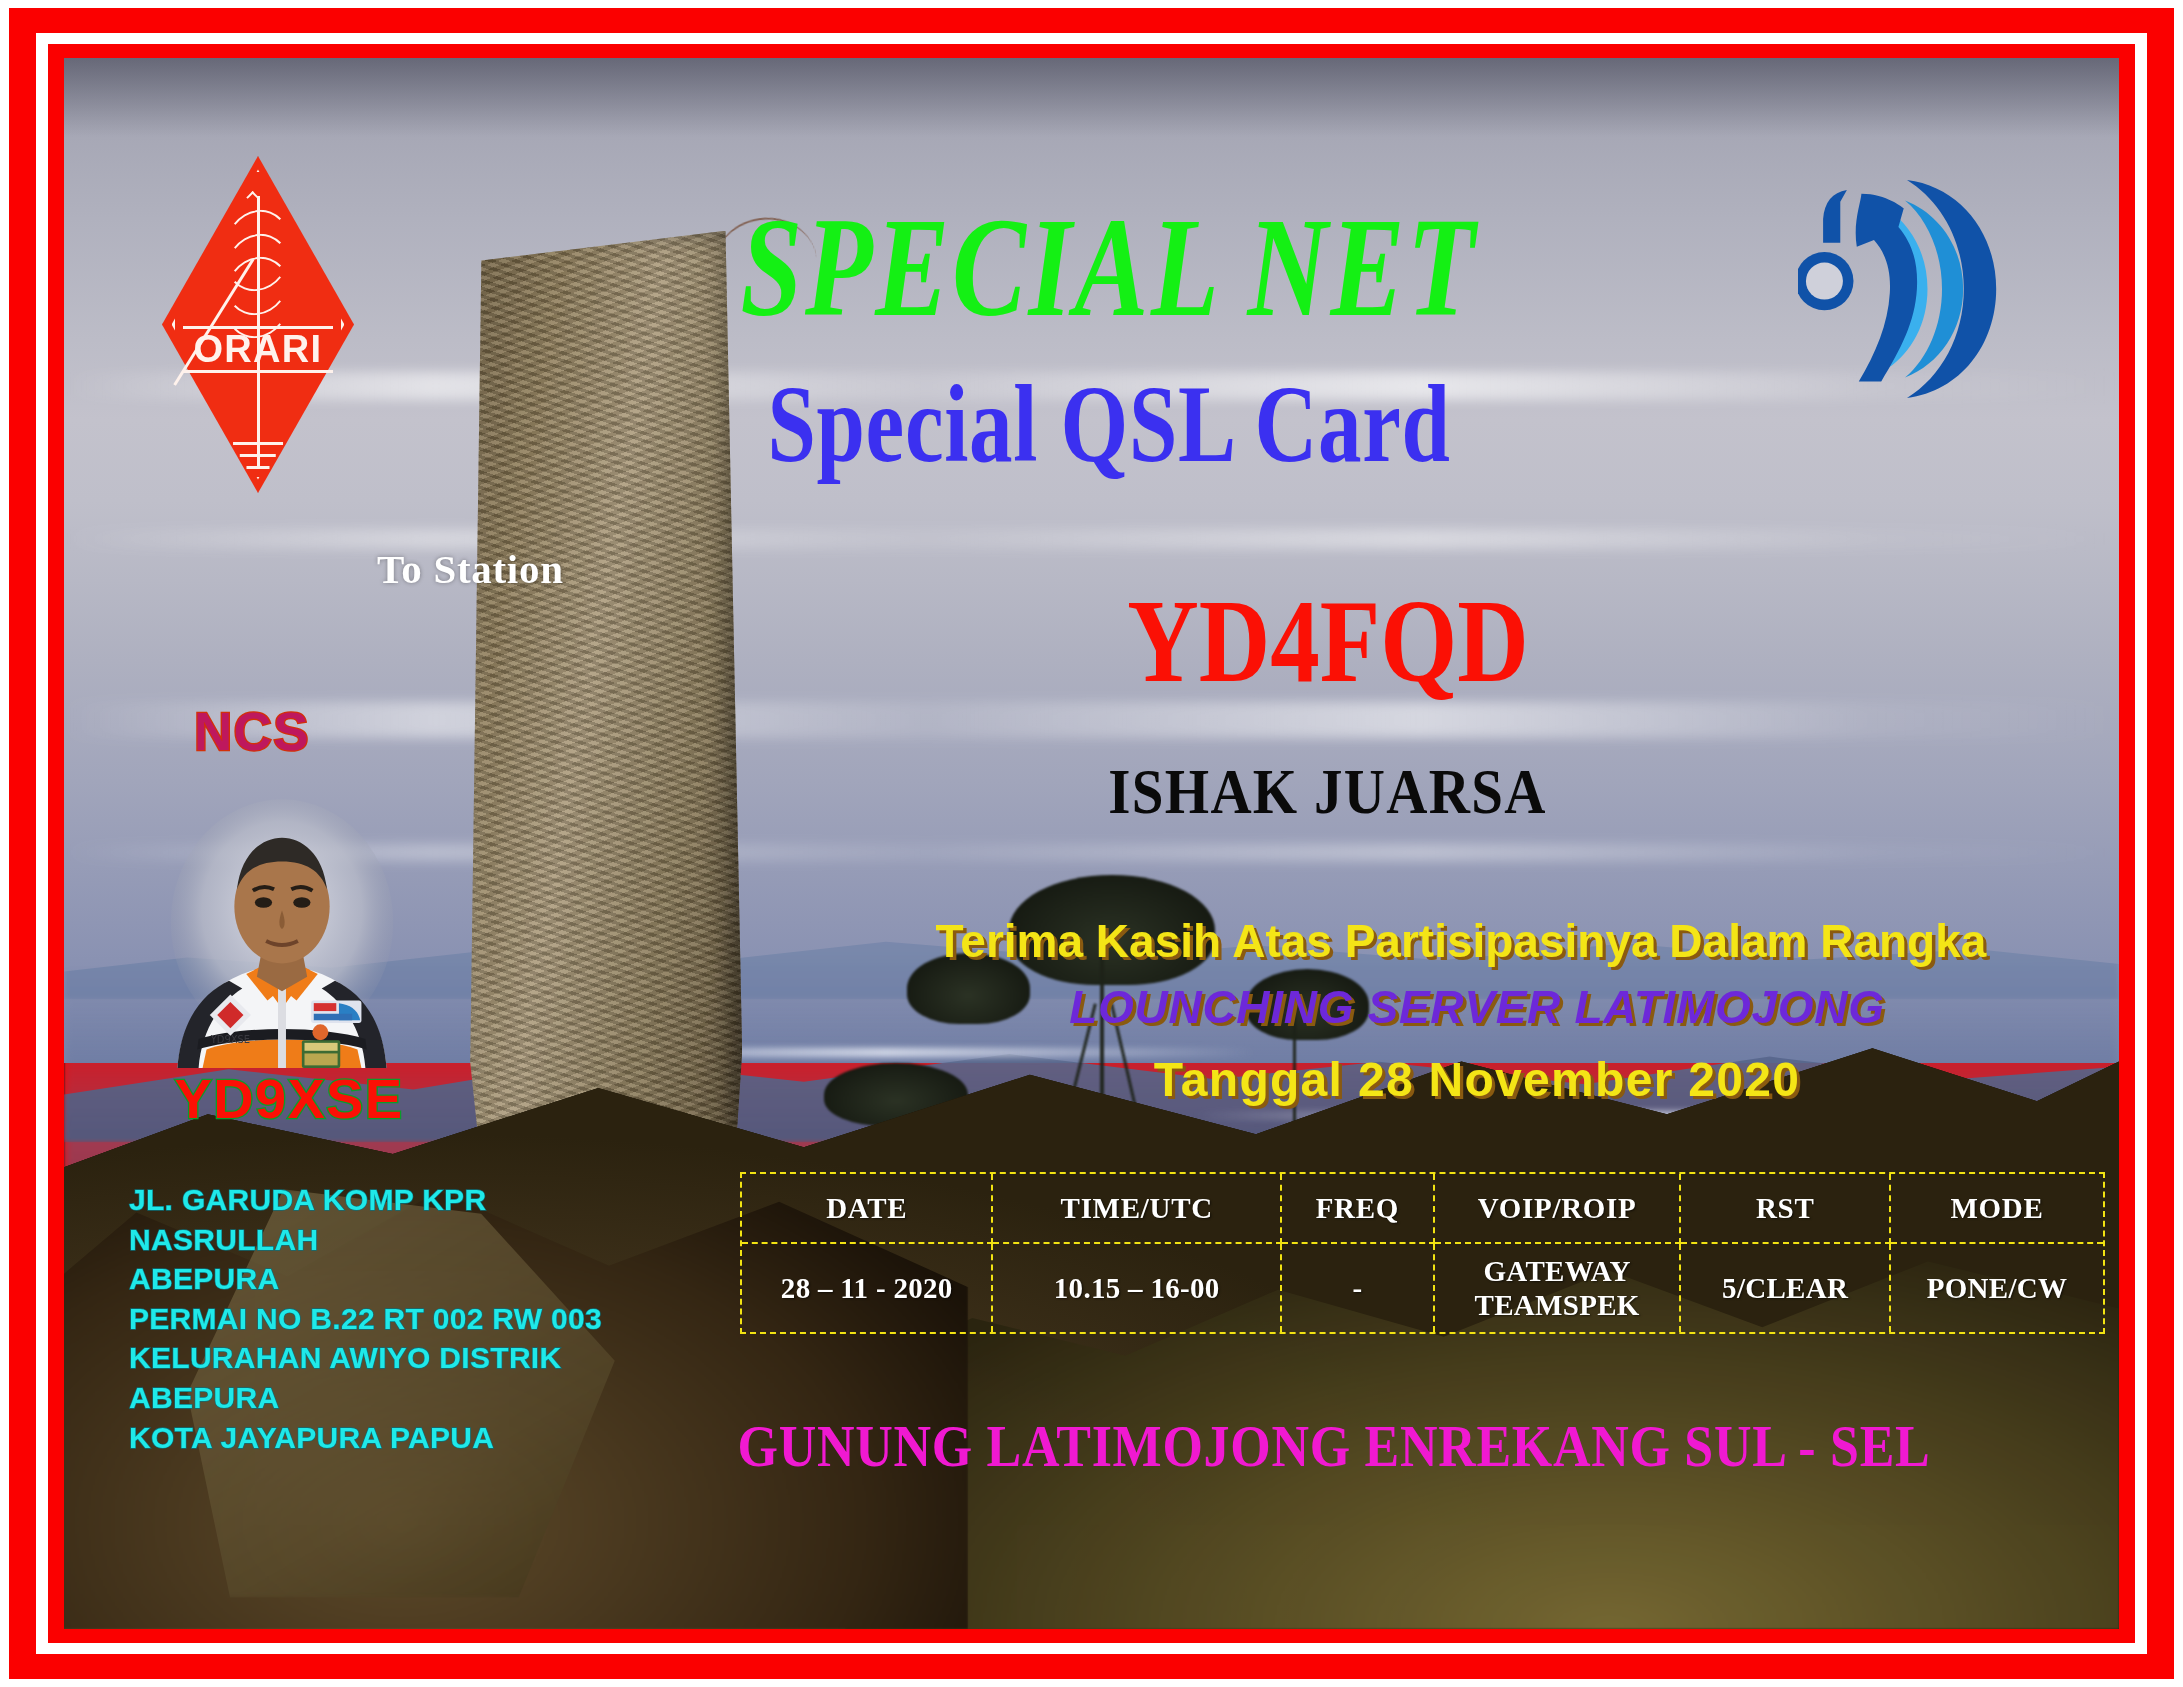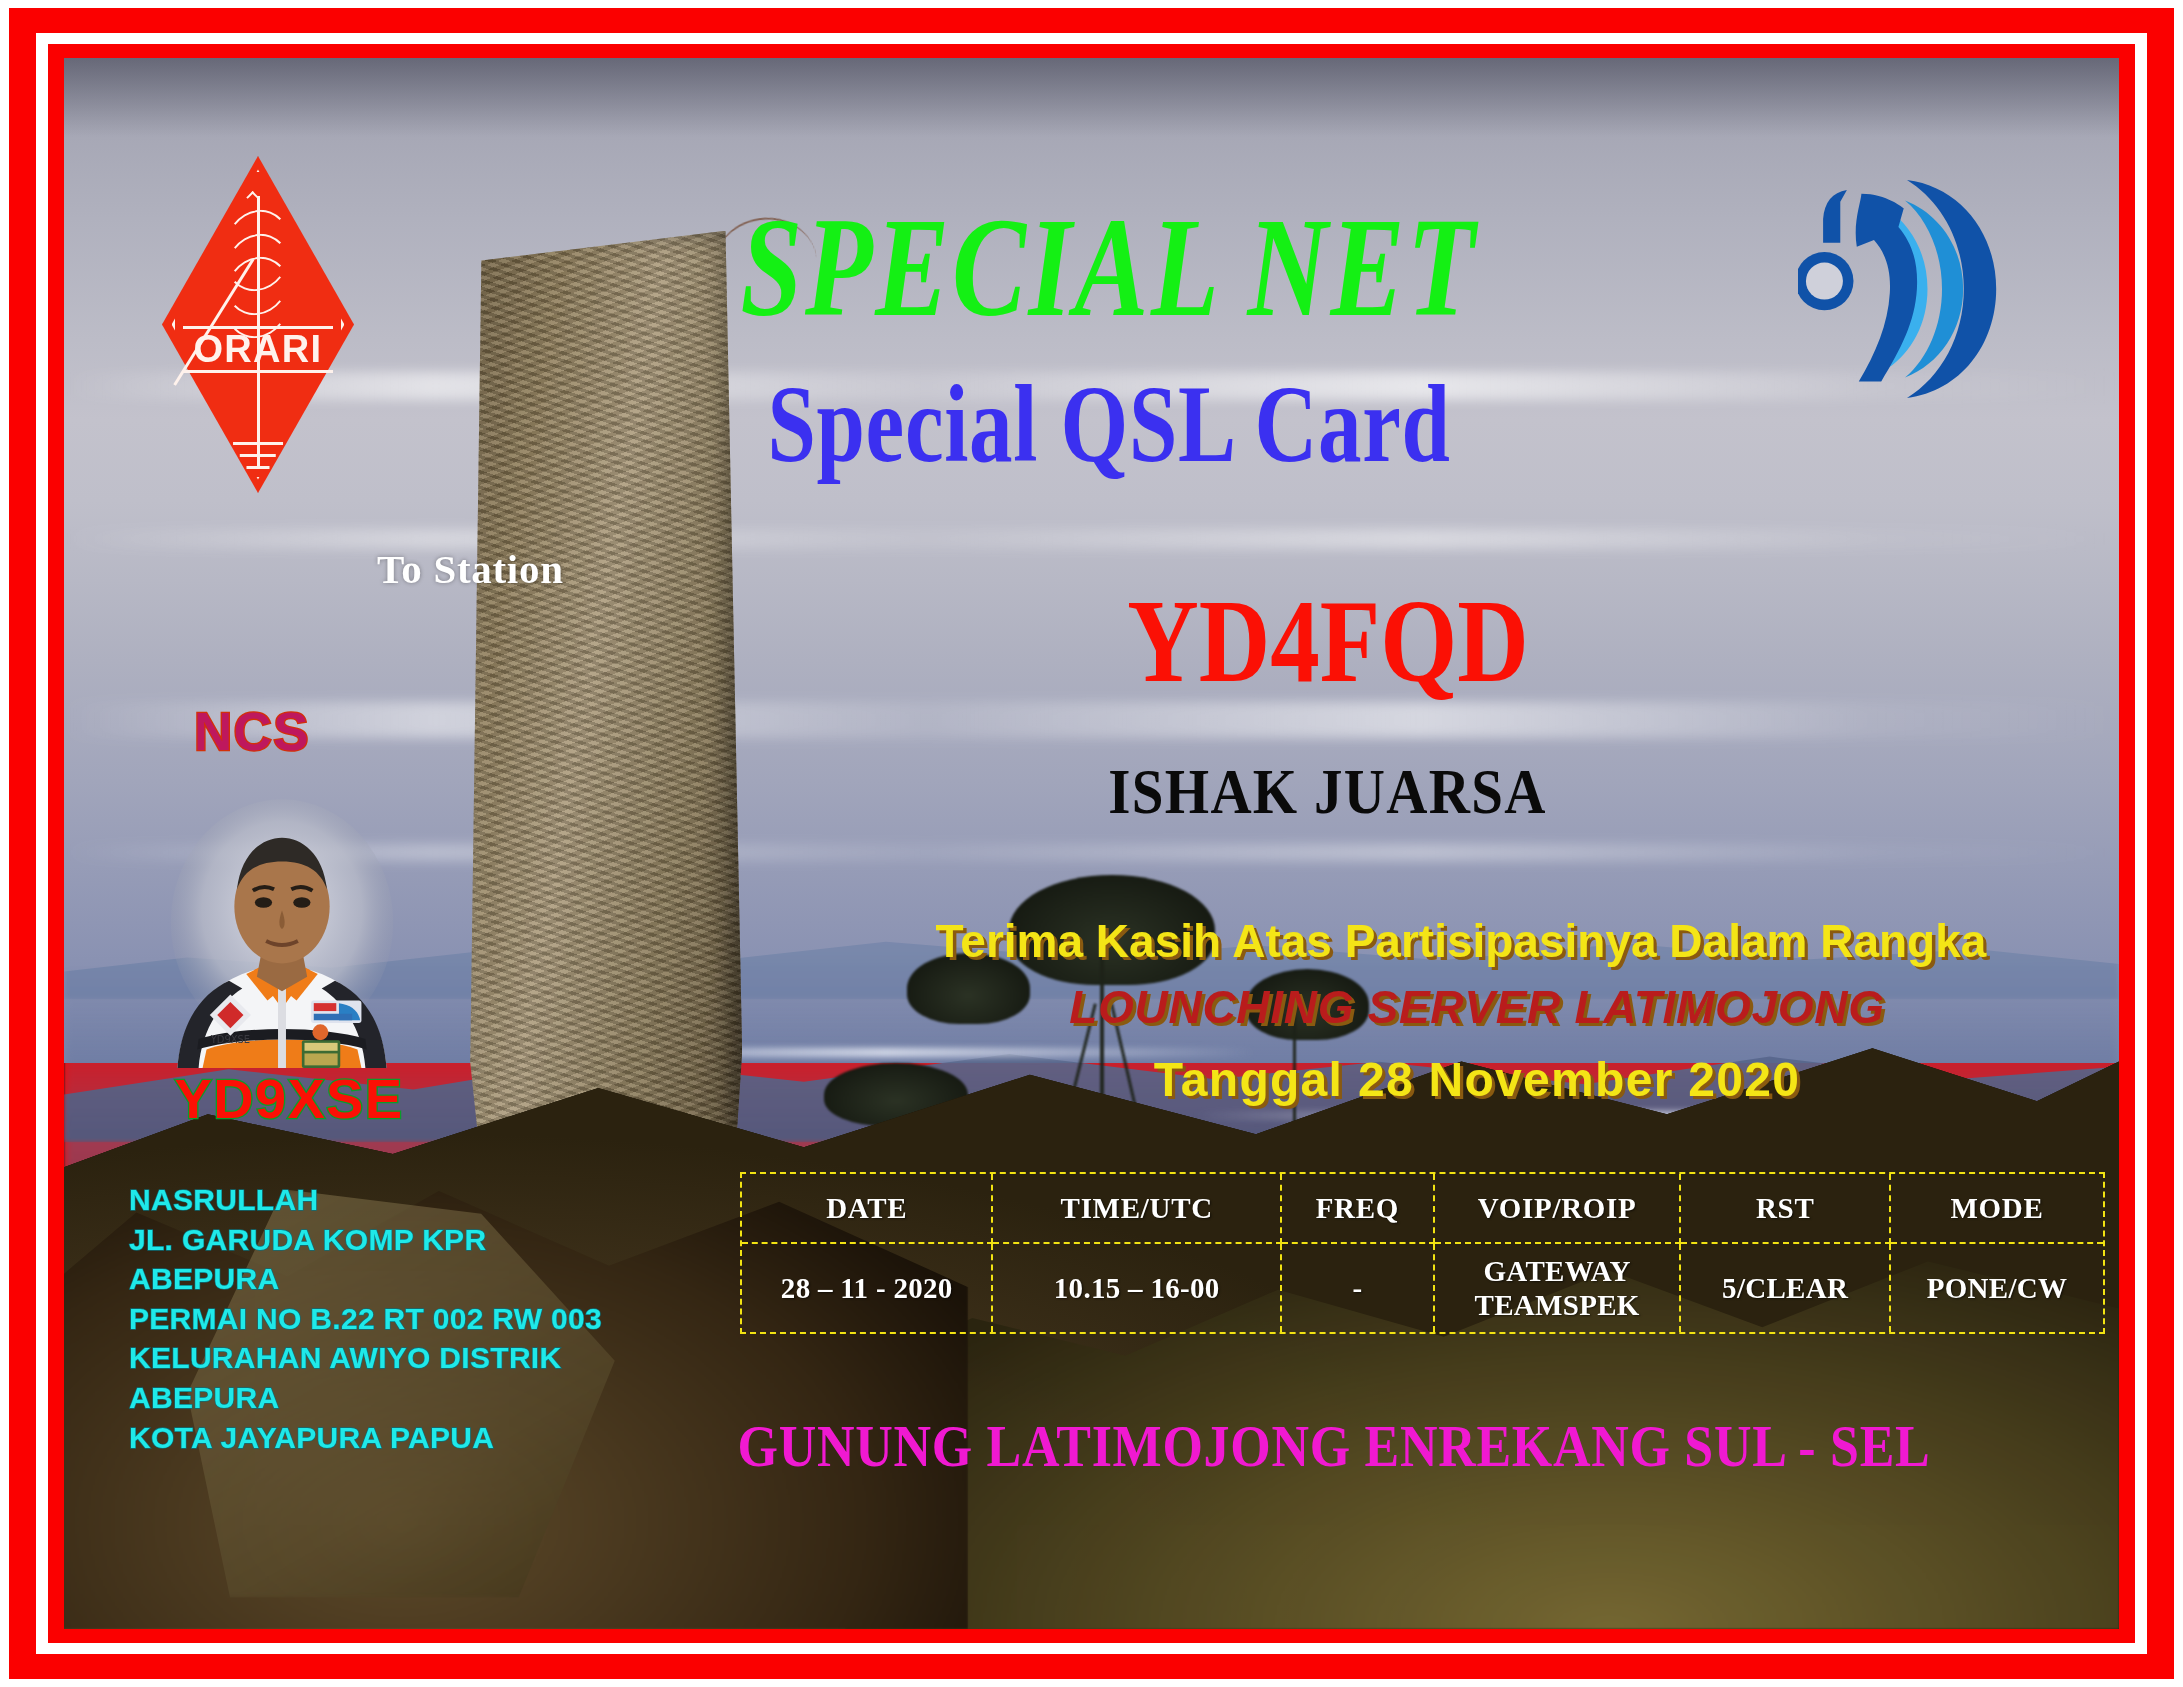--- a/index.html
+++ b/index.html
@@ -271,21 +271,21 @@
     font-family:"Liberation Sans", sans-serif;
     font-weight:700; font-size:46px; line-height:1;
     color:#f4e516;
     text-shadow:3.3px 3.3px 0 #8a5a10;
   }
   .t-event{
     position:absolute; left:748px; top:926px; width:1330px;
     text-align:center;
     font-family:"Liberation Sans", sans-serif;
     font-weight:700; font-style:italic; font-size:46px; line-height:1;
-    color:#b91c1c;
+    color:#6d28d9;
     text-shadow:3.3px 3.3px 0 #8a5a10;
     letter-spacing:0.7px;
   }
   .t-date{
     position:absolute; left:748px; top:998px; width:1330px;
     text-align:center;
     font-family:"Liberation Sans", sans-serif;
     font-weight:700; font-size:48px; line-height:1;
     color:#f4e516;
     text-shadow:3.3px 3.3px 0 #8a5a10;
@@ -508,22 +508,22 @@
     <div class="t-qslcard">Special QSL Card</div>
     <div class="t-tostation">To Station</div>
     <div class="t-callsign">YD4FQD</div>
     <div class="t-opname">ISHAK JUARSA</div>
 
     <div class="t-thanks">Terima Kasih Atas Partisipasinya Dalam Rangka</div>
     <div class="t-event">LOUNCHING SERVER LATIMOJONG</div>
     <div class="t-date">Tanggal  28  November  2020</div>
 
     <div class="addr">
+      <div>JL. GARUDA KOMP KPR</div>
       <div>NASRULLAH</div>
-      <div>JL. GARUDA KOMP KPR</div>
       <div>ABEPURA</div>
       <div>PERMAI NO B.22 RT 002 RW 003</div>
       <div>KELURAHAN AWIYO DISTRIK</div>
       <div>ABEPURA</div>
       <div>KOTA JAYAPURA PAPUA</div>
     </div>
 
     <div class="qso">
       <div class="cell head">DATE</div>
       <div class="cell head">TIME/UTC</div>

